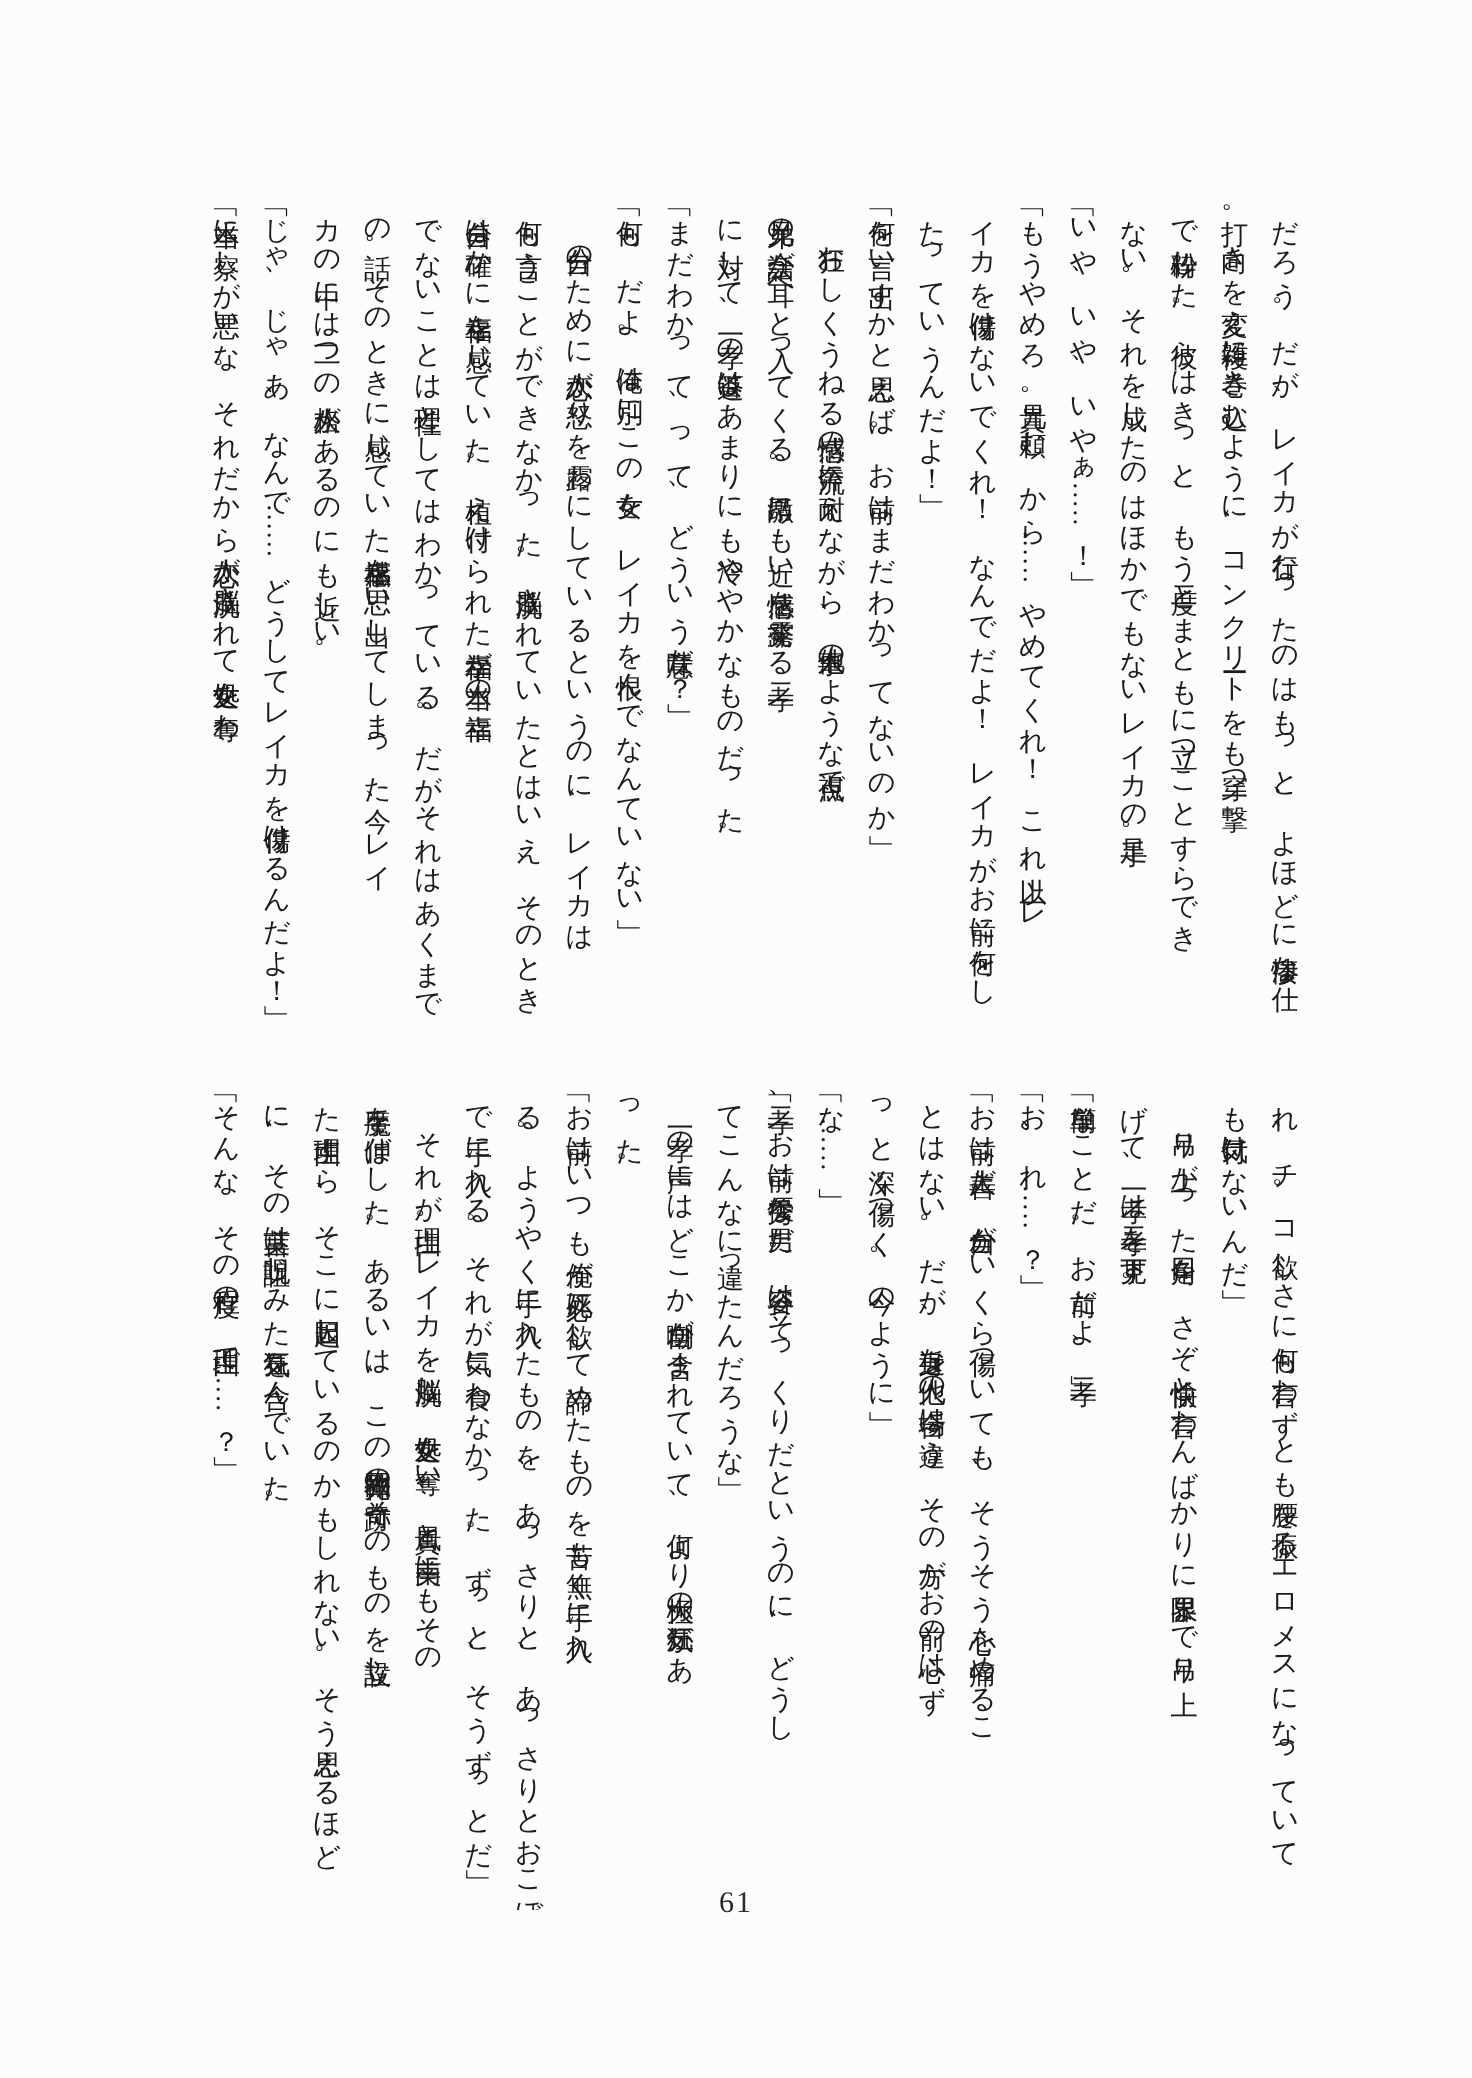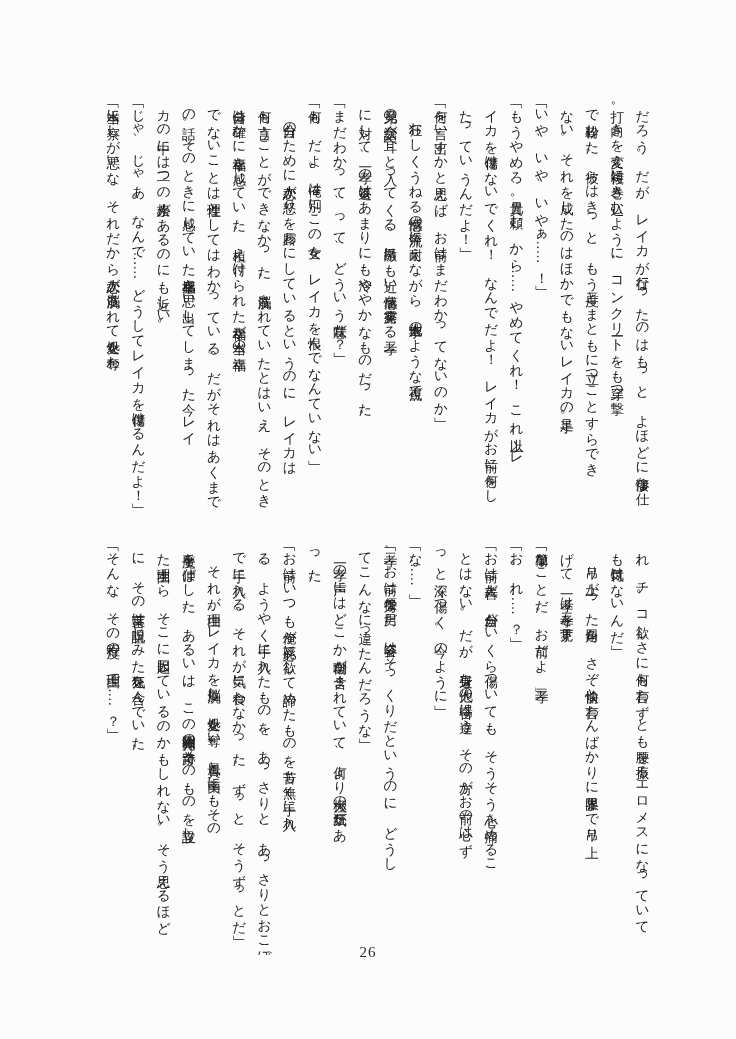--- a/index.html
+++ b/index.html
@@ -91,14 +91,14 @@
       <p class="tline">った。</p>
       <p class="tline">「お前はいつも俺が必死に欲して諦めたものを苦も無く手に入れ</p>
       <p class="tline">る。ようやく手に入れたものを、あっさりと、あっさりとおこぼれ</p>
       <p class="tline">で手に入れる。それが気に食わなかった。ずっと、そうずっとだ」</p>
       <p class="tline">　それが理由。レイカを洗脳し、処女を奪い、風貴と美南にもその</p>
       <p class="tline">魔手を伸ばした。あるいは、この教団神光の奇跡そのものを設立し</p>
       <p class="tline">た理由すら、そこに起因しているのかもしれない。そう思えるほど</p>
       <p class="tline">に、その言葉は呪詛じみた狂気を含んでいた。</p>
       <p class="tline">「そんな、その程度の、理由で……？」</p>
     </div>
-  <div class="page-number">26</div>
+  <div class="page-number">61</div>
 </div>
 
 </body></html>

